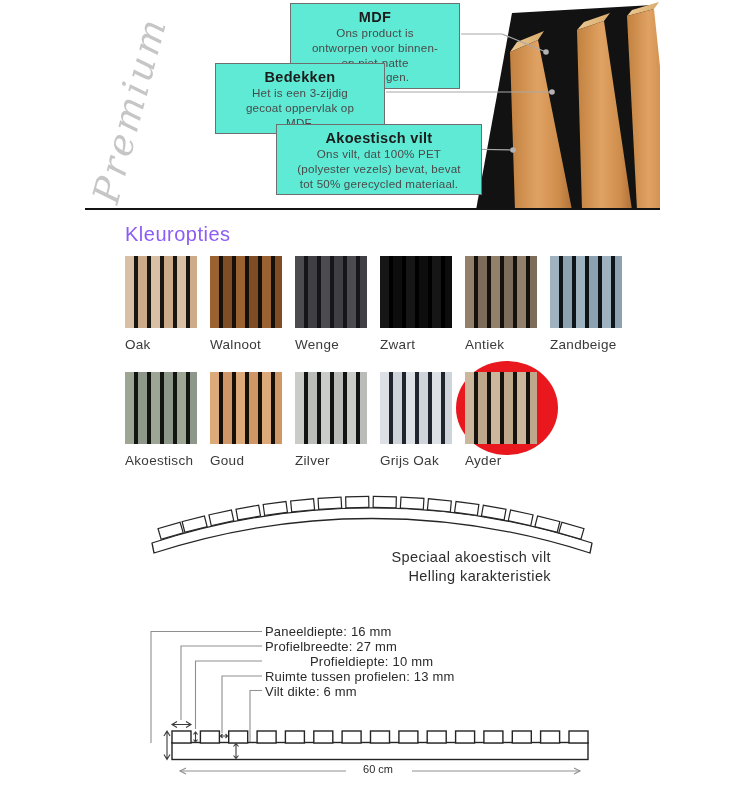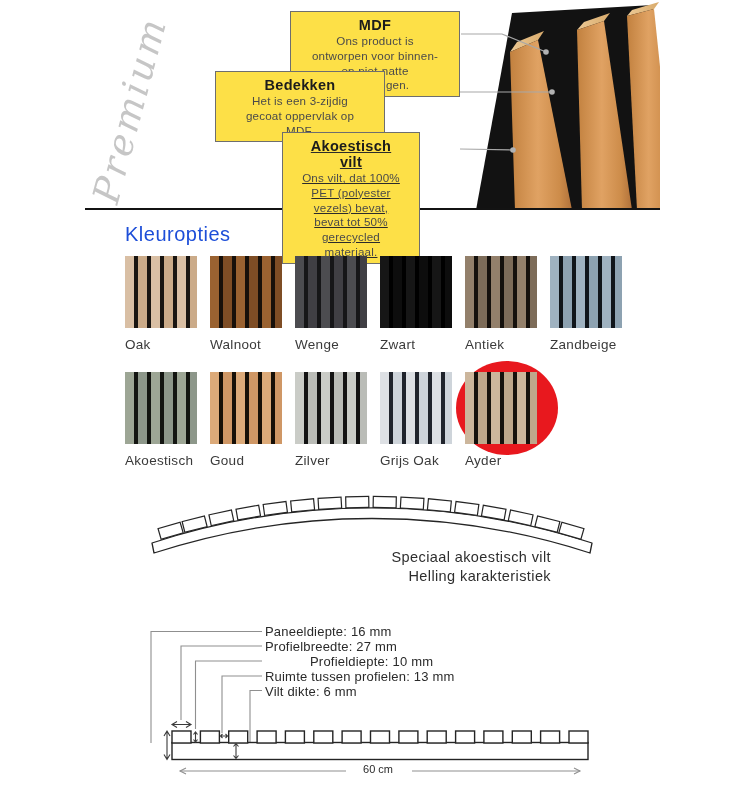--- a/index.html
+++ b/index.html
@@ -4,29 +4,29 @@
 <style>
   html,body{margin:0;padding:0;background:#fff;}
   #page{position:relative;width:738px;height:794px;background:#ffffff;overflow:hidden;
         font-family:"Liberation Sans",sans-serif;color:#2b2b2b;}
   .abs{position:absolute;}
   
   #premium{left:28px;top:88px;width:205px;height:44px;text-align:center;
            font-family:"DejaVu Serif",serif;font-style:italic;font-size:37px;
            color:#c6c6c6;letter-spacing:3px;transform:rotate(-75deg);}
   
-  .callout{background:#fde047;border:1px solid #6e6e6e;text-align:center;padding:3px 18px;box-sizing:border-box;margin-top:8px;}
+  .callout{background:#5eead4;border:1px solid #6e6e6e;text-align:center;padding:3px 18px;box-sizing:border-box;}
   .callout .t{font-size:14.5px;font-weight:600;color:#1c1c1c;letter-spacing:.3px;margin-top:2px;}
   .callout .b{font-size:11.6px;color:#4a4a4a;line-height:1.28;letter-spacing:.2px;margin-top:1px;}
   #box-mdf{left:290px;top:3px;width:170px;min-height:59px;}
   #box-bedekken{left:215px;top:63px;width:170px;min-height:57px;}
-  #box-vilt{left:282px;top:124px;width:138px;min-height:54px;text-decoration:underline;}
+  #box-vilt{left:276px;top:124px;width:206px;min-height:54px;}
   #divider{left:85px;top:208px;width:575px;height:2px;background:#131313;}
   
-  #kleuropties{left:125px;top:223px;font-size:20px;color:#1d4ed8;letter-spacing:.5px;text-align:right;}
+  #kleuropties{left:125px;top:223px;font-size:20px;color:#8b5cf6;letter-spacing:.5px;text-align:right;}
   .swrow{display:flex;gap:13px;z-index:2;}
   #row1{left:125px;top:256px;}
   #row2{left:125px;top:372px;}
   .cell{width:72px;}
   .sw{width:72px;height:72px;}
   .swlab{margin-top:9px;font-size:13.5px;color:#3a3a3a;letter-spacing:.3px;}
   #redcircle{left:456px;top:361px;width:102px;height:94px;border-radius:50%;z-index:1;}
   
   .curvecap{left:191px;width:360px;text-align:right;font-size:14.5px;color:#2e2e2e;letter-spacing:.4px;}
   

